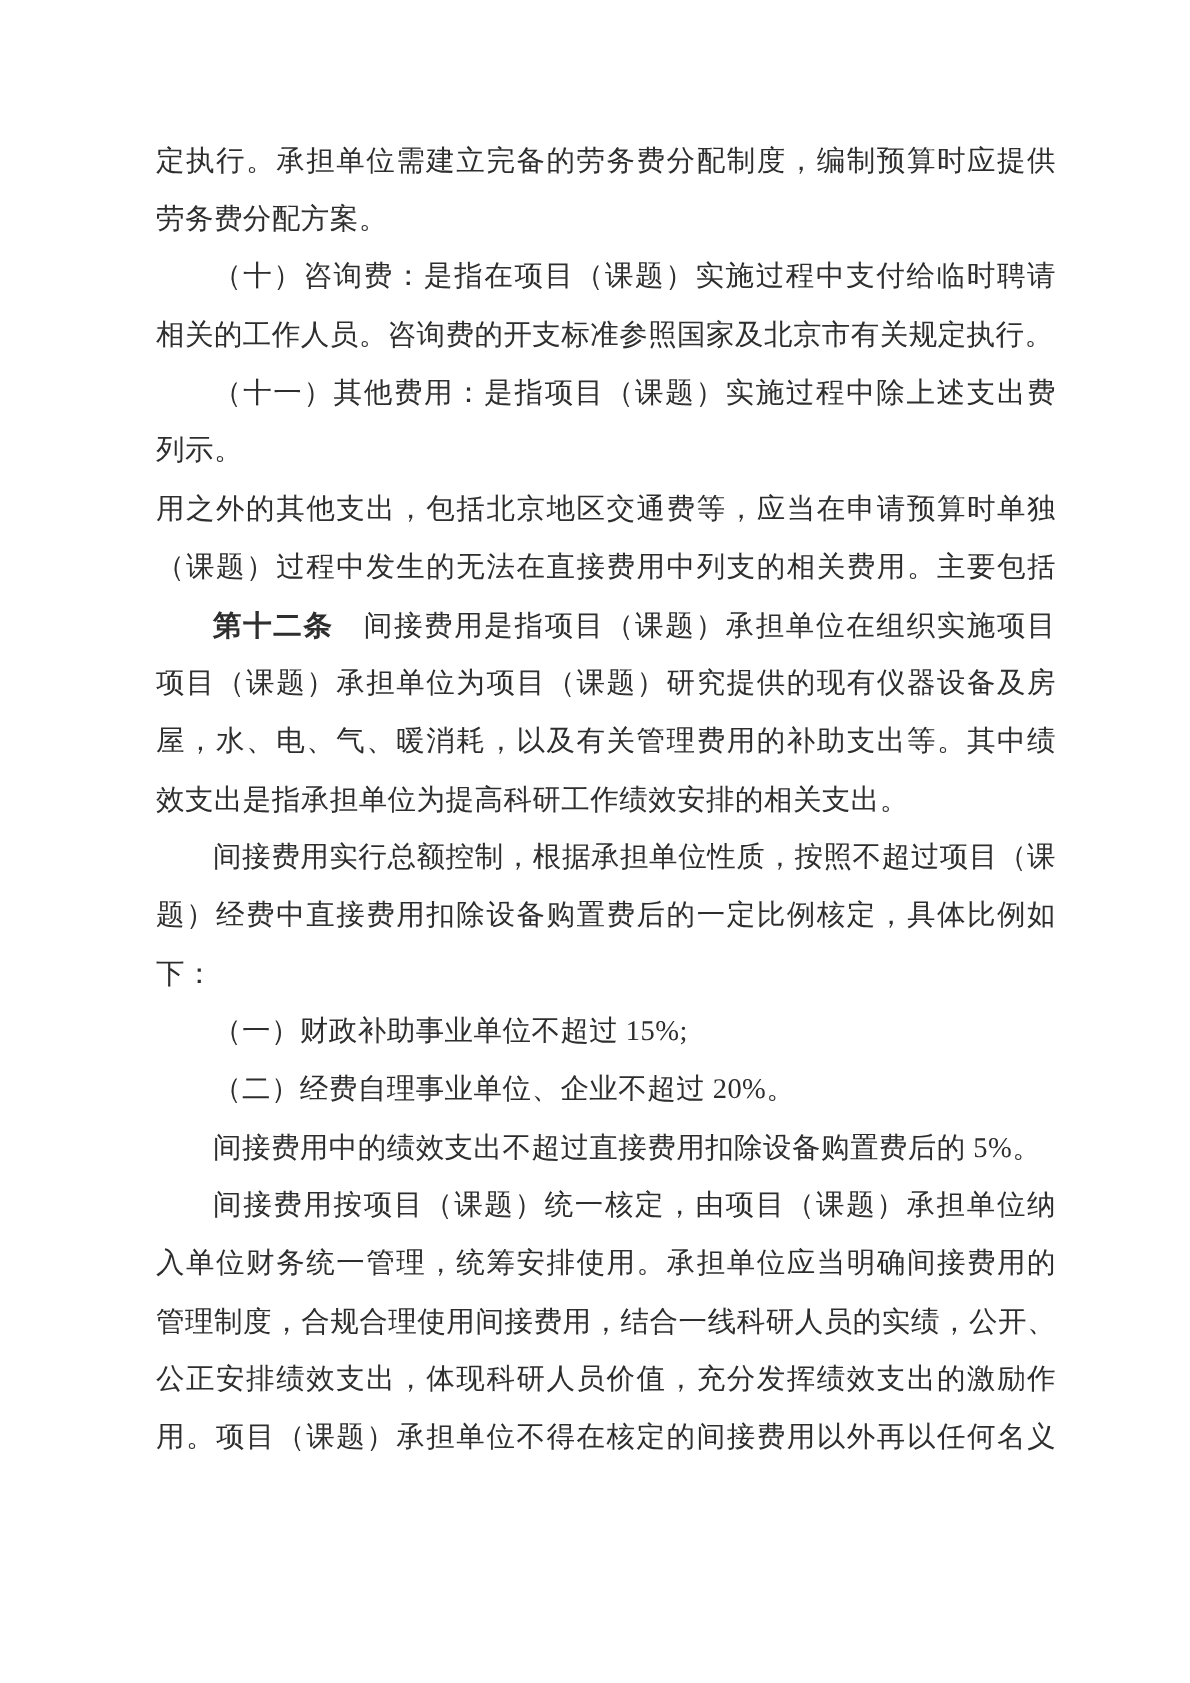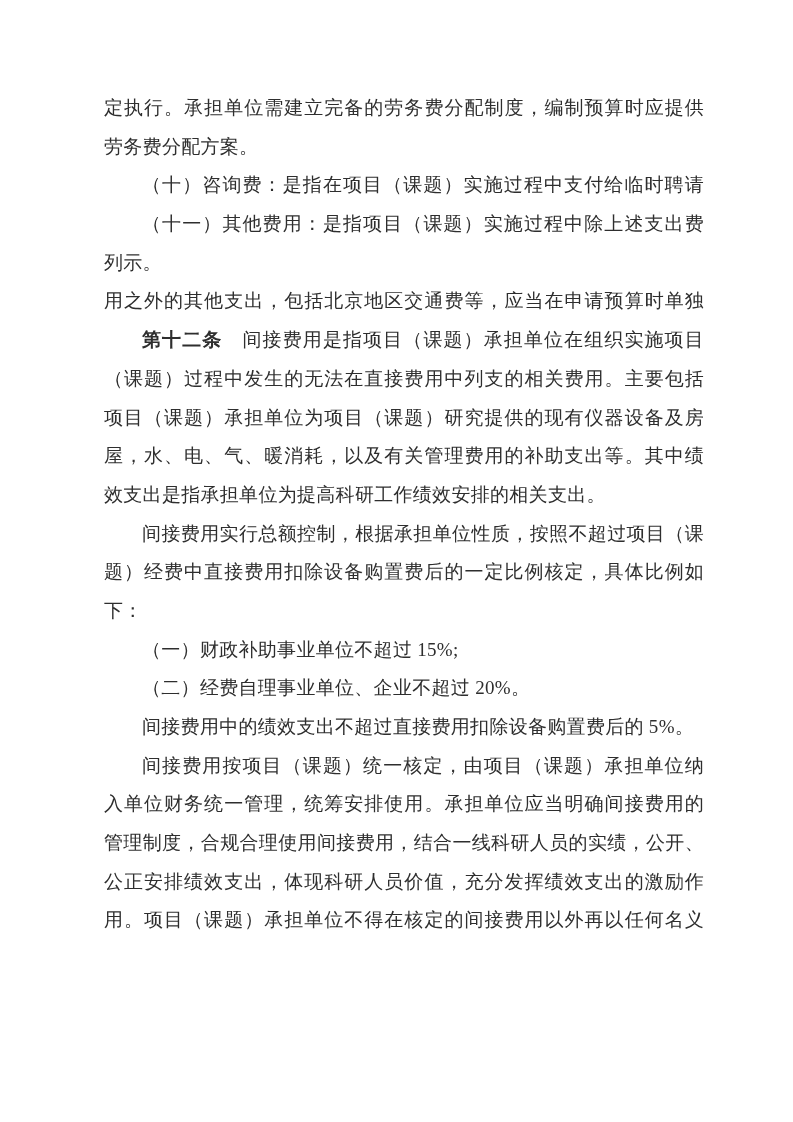--- a/index.html
+++ b/index.html
@@ -54,25 +54,26 @@
   }
 </style>
 </head>
 <body>
 
 <div class="page">
   <div class="page-body">
       <div class="line full">定执行。承担单位需建立完备的劳务费分配制度，编制预算时应提供</div>
       <div class="line">劳务费分配方案。</div>
       <div class="line indent full">（十）咨询费：是指在项目（课题）实施过程中支付给临时聘请</div>
+      <div class="line">相关的工作人员。咨询费的开支标准参照国家及北京市有关规定执行。</div>
       <div class="line indent full">（十一）其他费用：是指项目（课题）实施过程中除上述支出费</div>
       <div class="line">列示。</div>
       <div class="line full">用之外的其他支出，包括北京地区交通费等，应当在申请预算时单独</div>
+      <div class="line full">（课题）过程中发生的无法在直接费用中列支的相关费用。主要包括</div>
       <div class="line indent full"><span class="bold">第十二条</span><span>　间接费用是指项目（课题）承担单位在组织实施项目</span></div>
-      <div class="line full">（课题）过程中发生的无法在直接费用中列支的相关费用。主要包括</div>
       <div class="line full">项目（课题）承担单位为项目（课题）研究提供的现有仪器设备及房</div>
       <div class="line full">屋，水、电、气、暖消耗，以及有关管理费用的补助支出等。其中绩</div>
       <div class="line">效支出是指承担单位为提高科研工作绩效安排的相关支出。</div>
       <div class="line indent full">间接费用实行总额控制，根据承担单位性质，按照不超过项目（课</div>
       <div class="line full">题）经费中直接费用扣除设备购置费后的一定比例核定，具体比例如</div>
       <div class="line">下：</div>
       <div class="line indent">（一）财政补助事业单位不超过 15%;</div>
       <div class="line indent">（二）经费自理事业单位、企业不超过 20%。</div>
       <div class="line indent">间接费用中的绩效支出不超过直接费用扣除设备购置费后的 5%。</div>
       <div class="line indent full">间接费用按项目（课题）统一核定，由项目（课题）承担单位纳</div>

